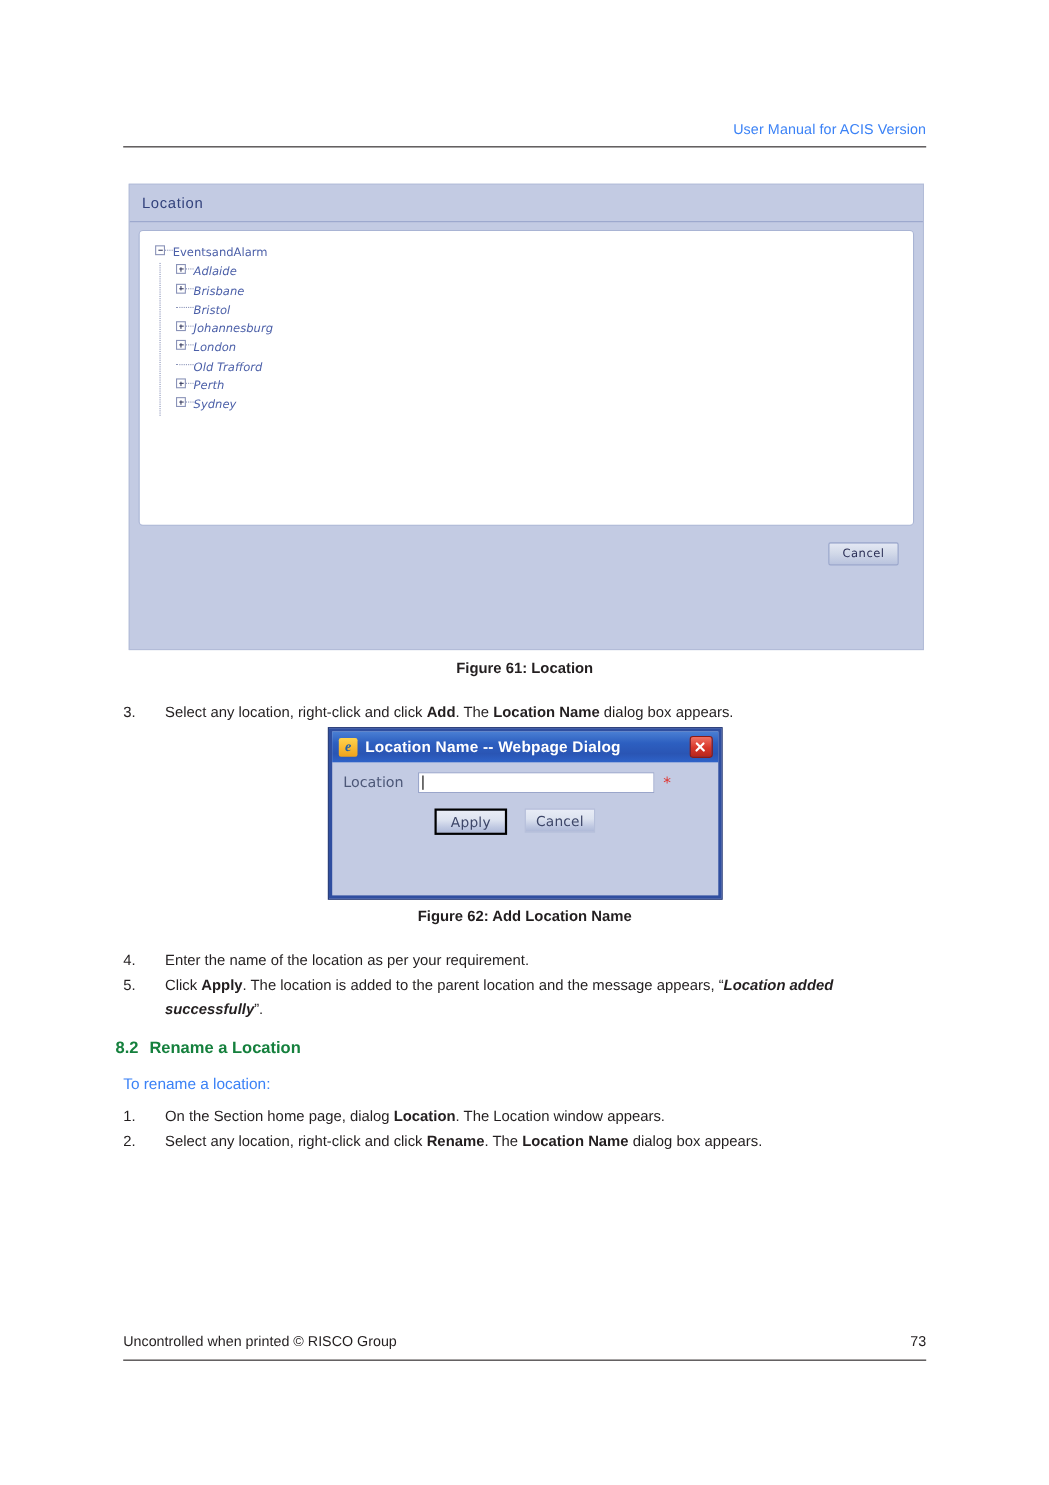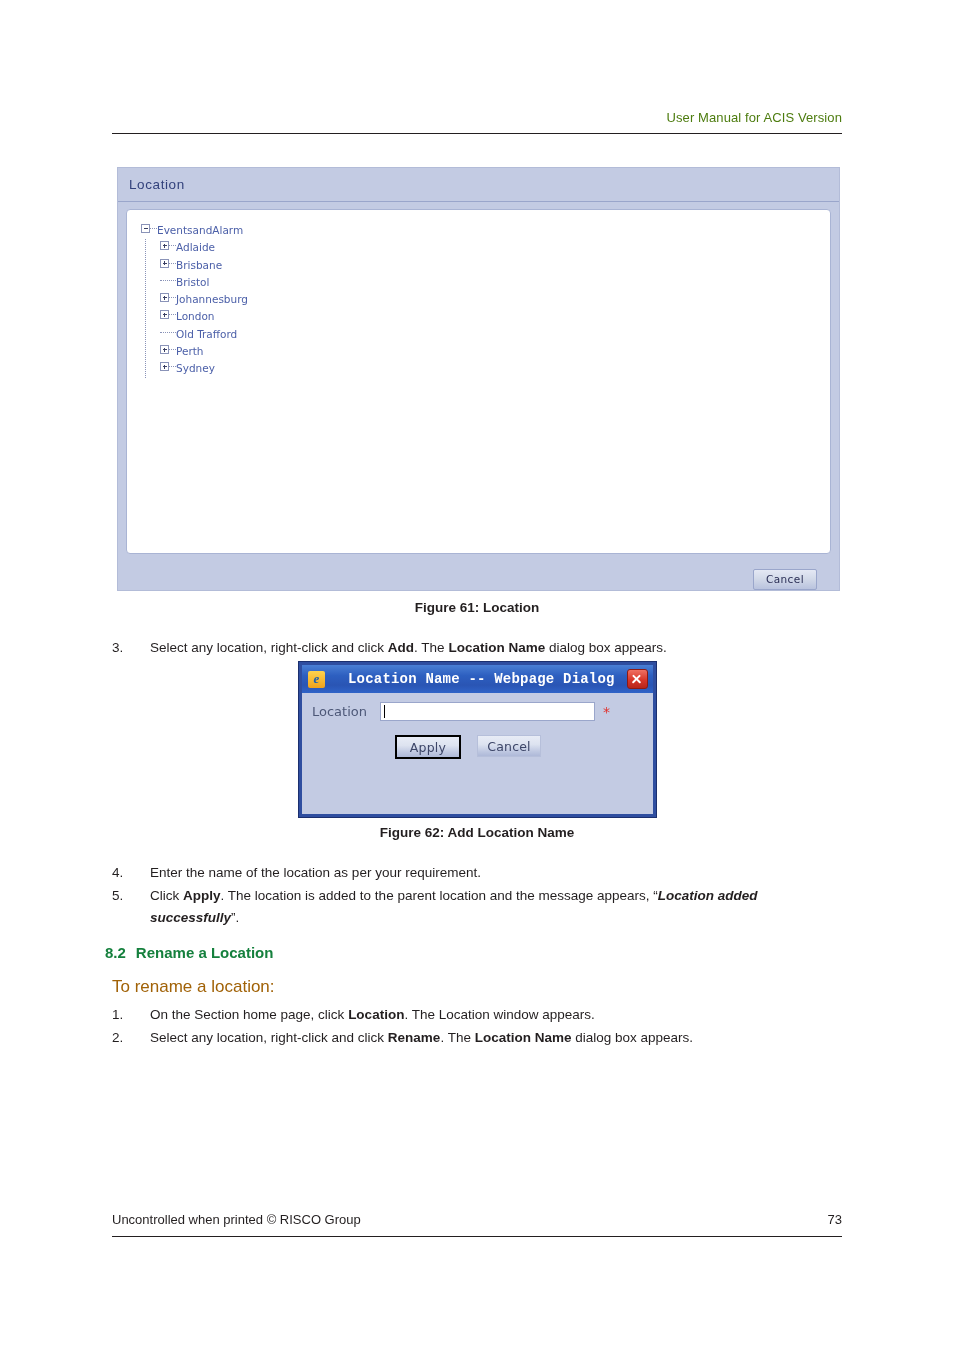--- a/index.html
+++ b/index.html
@@ -17,21 +17,21 @@
   }
 
   
   .page-header {
     position: absolute;
     left: 112px;
     top: 110px;
     width: 730px;
     text-align: right;
     font-size: 13px;
-    color: #4d7c0f;
+    color: #3b82f6;
     letter-spacing: 0.1px;
   }
   .header-rule {
     position: absolute;
     left: 112px;
     top: 133px;
     width: 730px;
     height: 1.4px;
     background: #231f20;
   }
@@ -62,21 +62,21 @@
     letter-spacing: 0.6px;
   }
   .location-panel-body {
     padding: 7px 8px 0 8px;
     box-sizing: border-box;
   }
   .tree-area {
     background: #ffffff;
     border: 1px solid #a9b4d4;
     border-radius: 4px;
-    height: 345px;
+    height: 269px;
     box-sizing: border-box;
     padding: 12px 0 0 14px;
     overflow: hidden;
   }
   .panel-footer {
     height: 36px;
     display: flex;
     align-items: center;
     justify-content: flex-end;
     padding-right: 14px;
@@ -101,21 +101,21 @@
   .tree-node {
     position: relative;
     font-size: 10.5px;
     color: #4b5fa8;
     font-family: "DejaVu Sans", sans-serif;
     line-height: 17.3px;
     height: 17.3px;
     white-space: nowrap;
   }
   .tree-root { padding-left: 0px; }
-  .tree-child { padding-left: 19px; }
+  .tree-child { padding-left: 19px; font-style: italic; }
 
   .node-box {
     display: inline-block;
     width: 9px;
     height: 9px;
     border: 1px solid #8a93b8;
     background: #ffffff;
     position: relative;
     vertical-align: 1px;
     box-sizing: border-box;
@@ -242,24 +242,24 @@
     font-size: 13px;
     color: #1c5fae;
     font-family: "Liberation Serif", serif;
     font-style: italic;
     overflow: hidden;
   }
   .ie-title {
     color: #ffffff;
     font-size: 14px;
     font-weight: bold;
-    margin-left: 23px;
+    margin-left: 7px;
     letter-spacing: 0.2px;
     flex: 1 1 auto;
-    font-family: Liberation Mono, monospace;
+    font-family: Liberation Sans, sans-serif;
   }
   .ie-close {
     width: 19px;
     height: 18px;
     background: linear-gradient(180deg,#f07163 0%, #d8372a 55%, #b7251b 100%);
     border: 1px solid #8e1a13;
     border-radius: 3px;
     position: relative;
     flex: 0 0 auto;
     margin-right: 2px;
@@ -347,22 +347,22 @@
   .section-heading {
     position: absolute;
     font-size: 15px;
     font-weight: bold;
     color: #15803d;
   }
   .section-heading .secnum { margin-right: 10px; }
 
   .body-text {
     position: absolute;
-    font-size: 17px;
-    color: #a16207;
+    font-size: 14px;
+    color: #3b82f6;
   }
 
   
   .footer-rule {
     position: absolute;
     left: 112px;
     top: 1236px;
     width: 730px;
     height: 1.4px;
     background: #231f20;
@@ -481,21 +481,21 @@
 </div>
 
 <div class="section-heading" style="left:105px; top:944px;">
   <span class="secnum">8.2</span><span>Rename a Location</span>
 </div>
 
 <div class="body-text" style="left:112px; top:977px;">To rename a location:</div>
 
 <div class="step" style="left:112px; top:1004px; width:700px;">
   <span class="num">1.</span>
-  <span class="txt"><span>On the Section home page, click </span><b>Location</b><span>. The Location window appears.</span></span>
+  <span class="txt"><span>On the Section home page, dialog </span><b>Location</b><span>. The Location window appears.</span></span>
 </div>
 
 <div class="step" style="left:112px; top:1027px; width:700px;">
   <span class="num">2.</span>
   <span class="txt"><span>Select any location, right-click and click </span><b>Rename</b><span>. The </span><b>Location Name</b><span> dialog box appears.</span></span>
 </div>
 
 <div class="footer-left">Uncontrolled when printed © RISCO Group</div>
 <div class="footer-right">73</div>
 <div class="footer-rule"></div>

